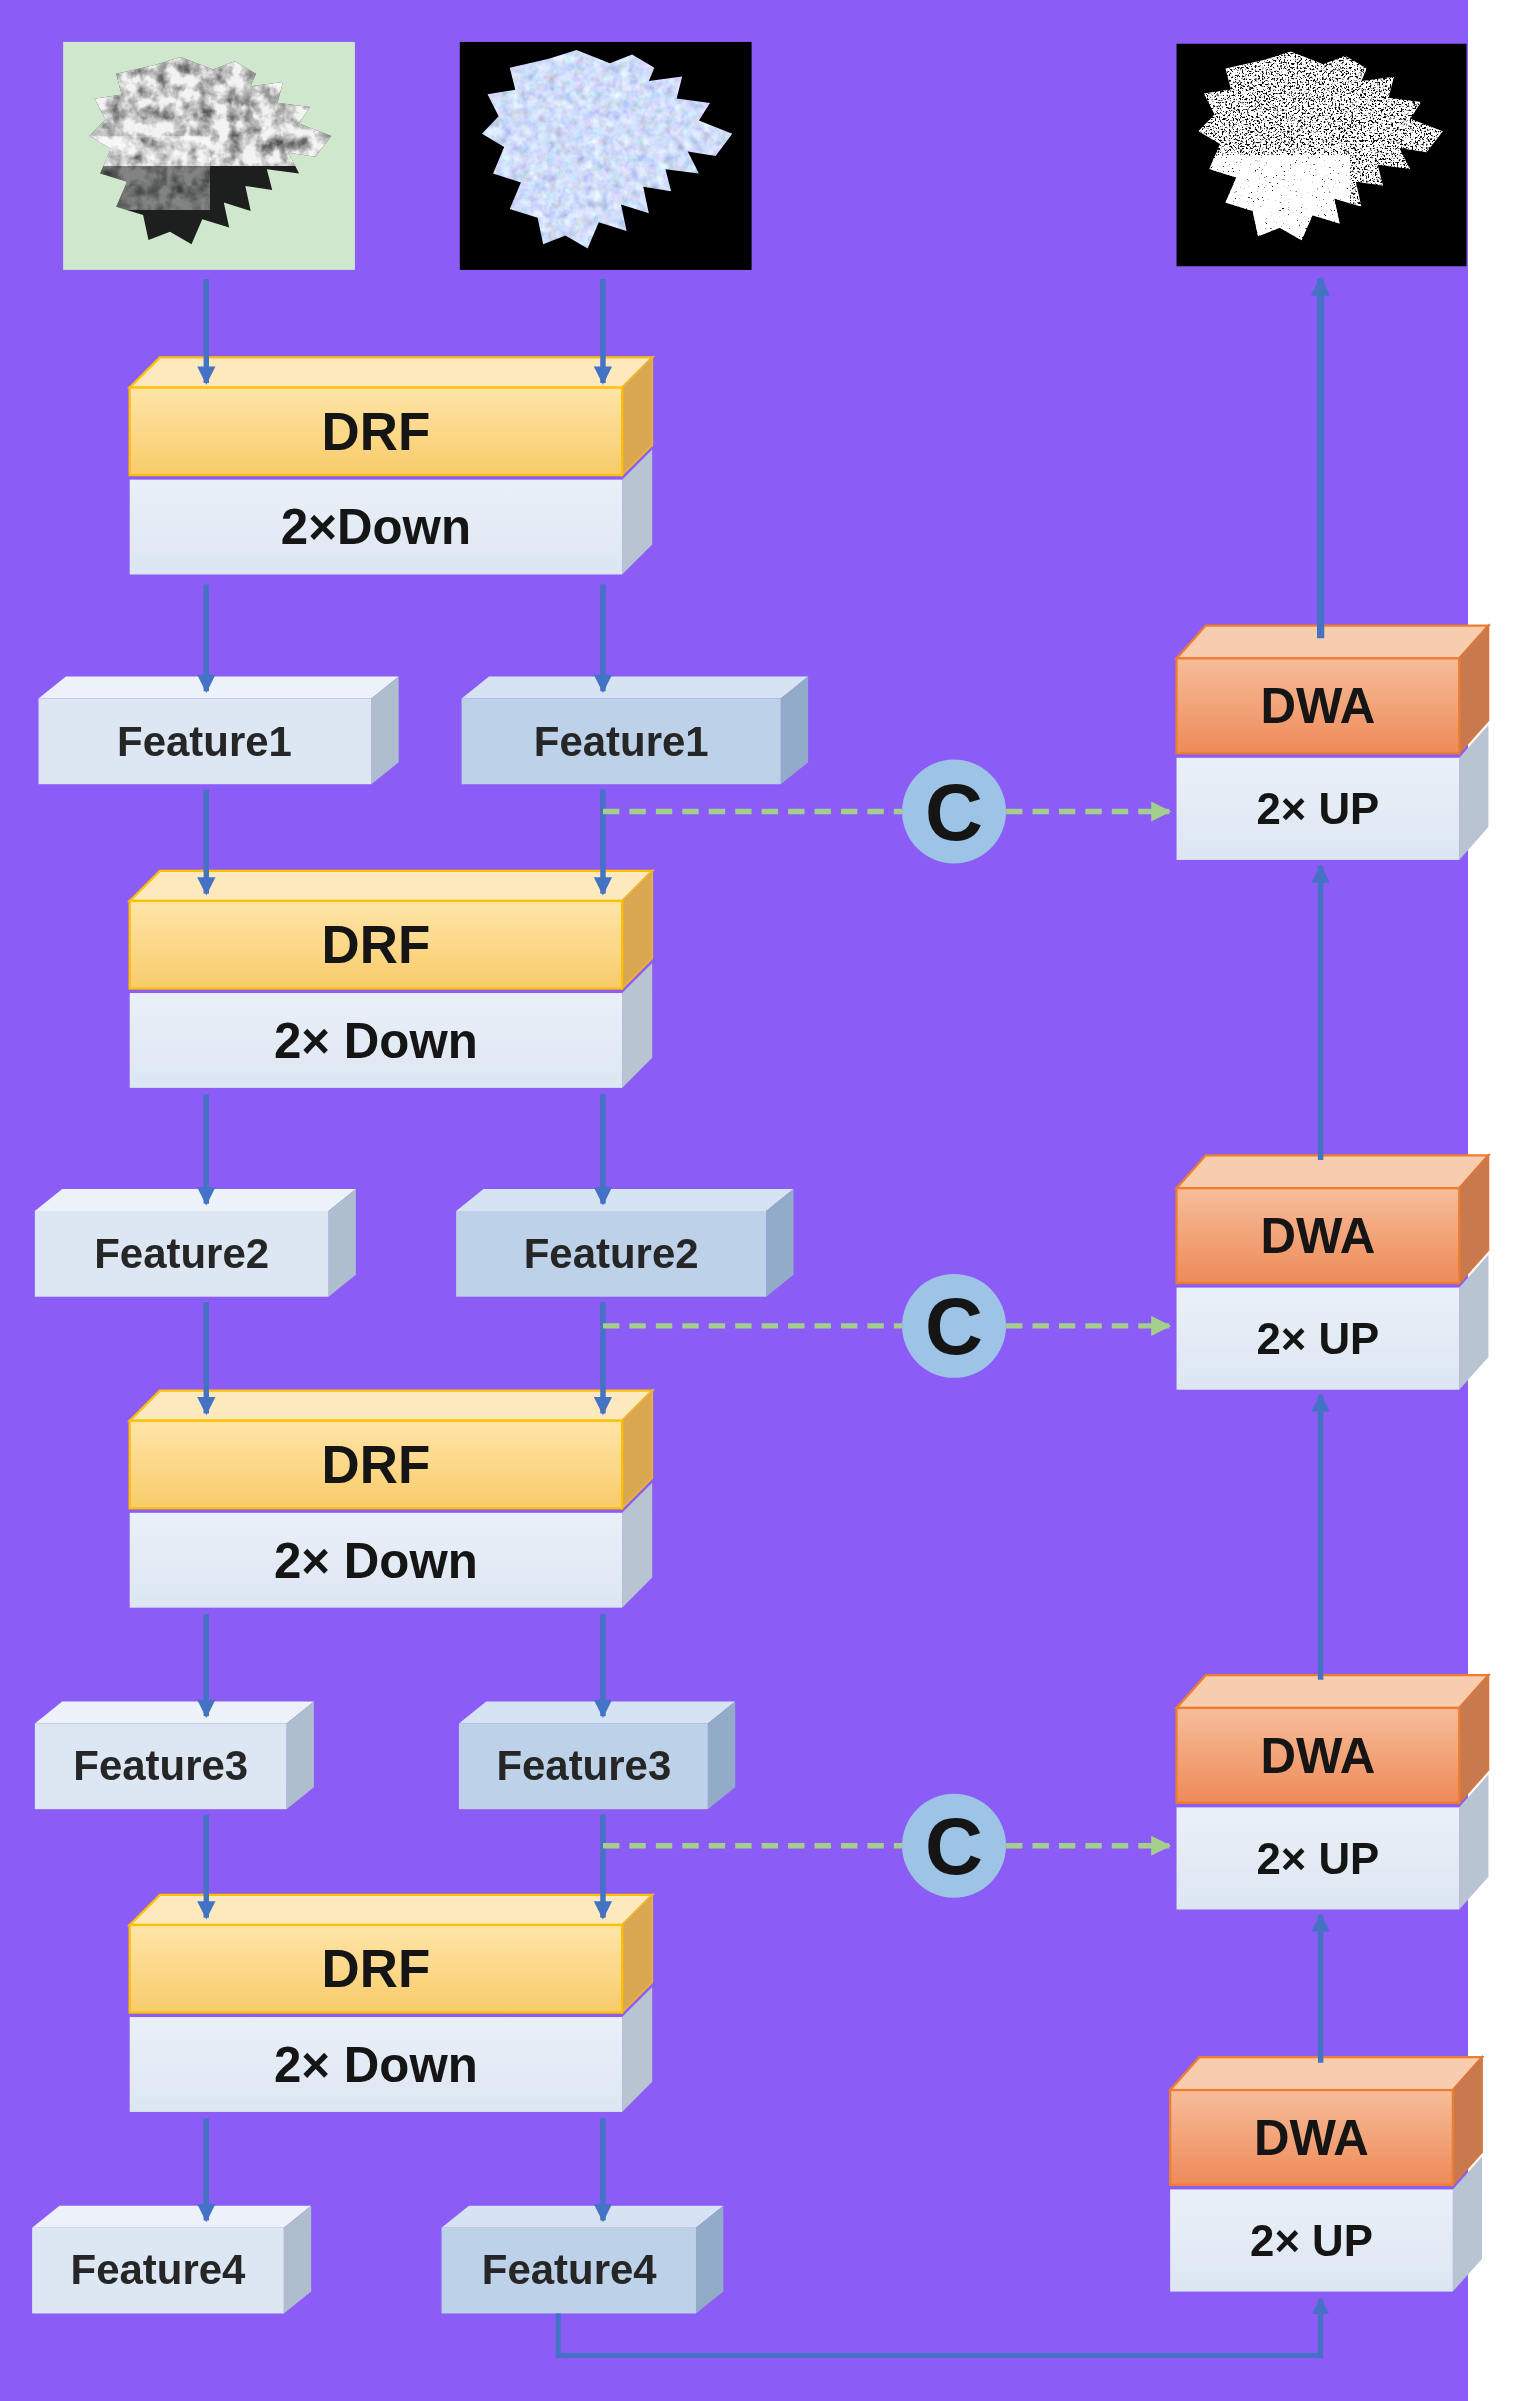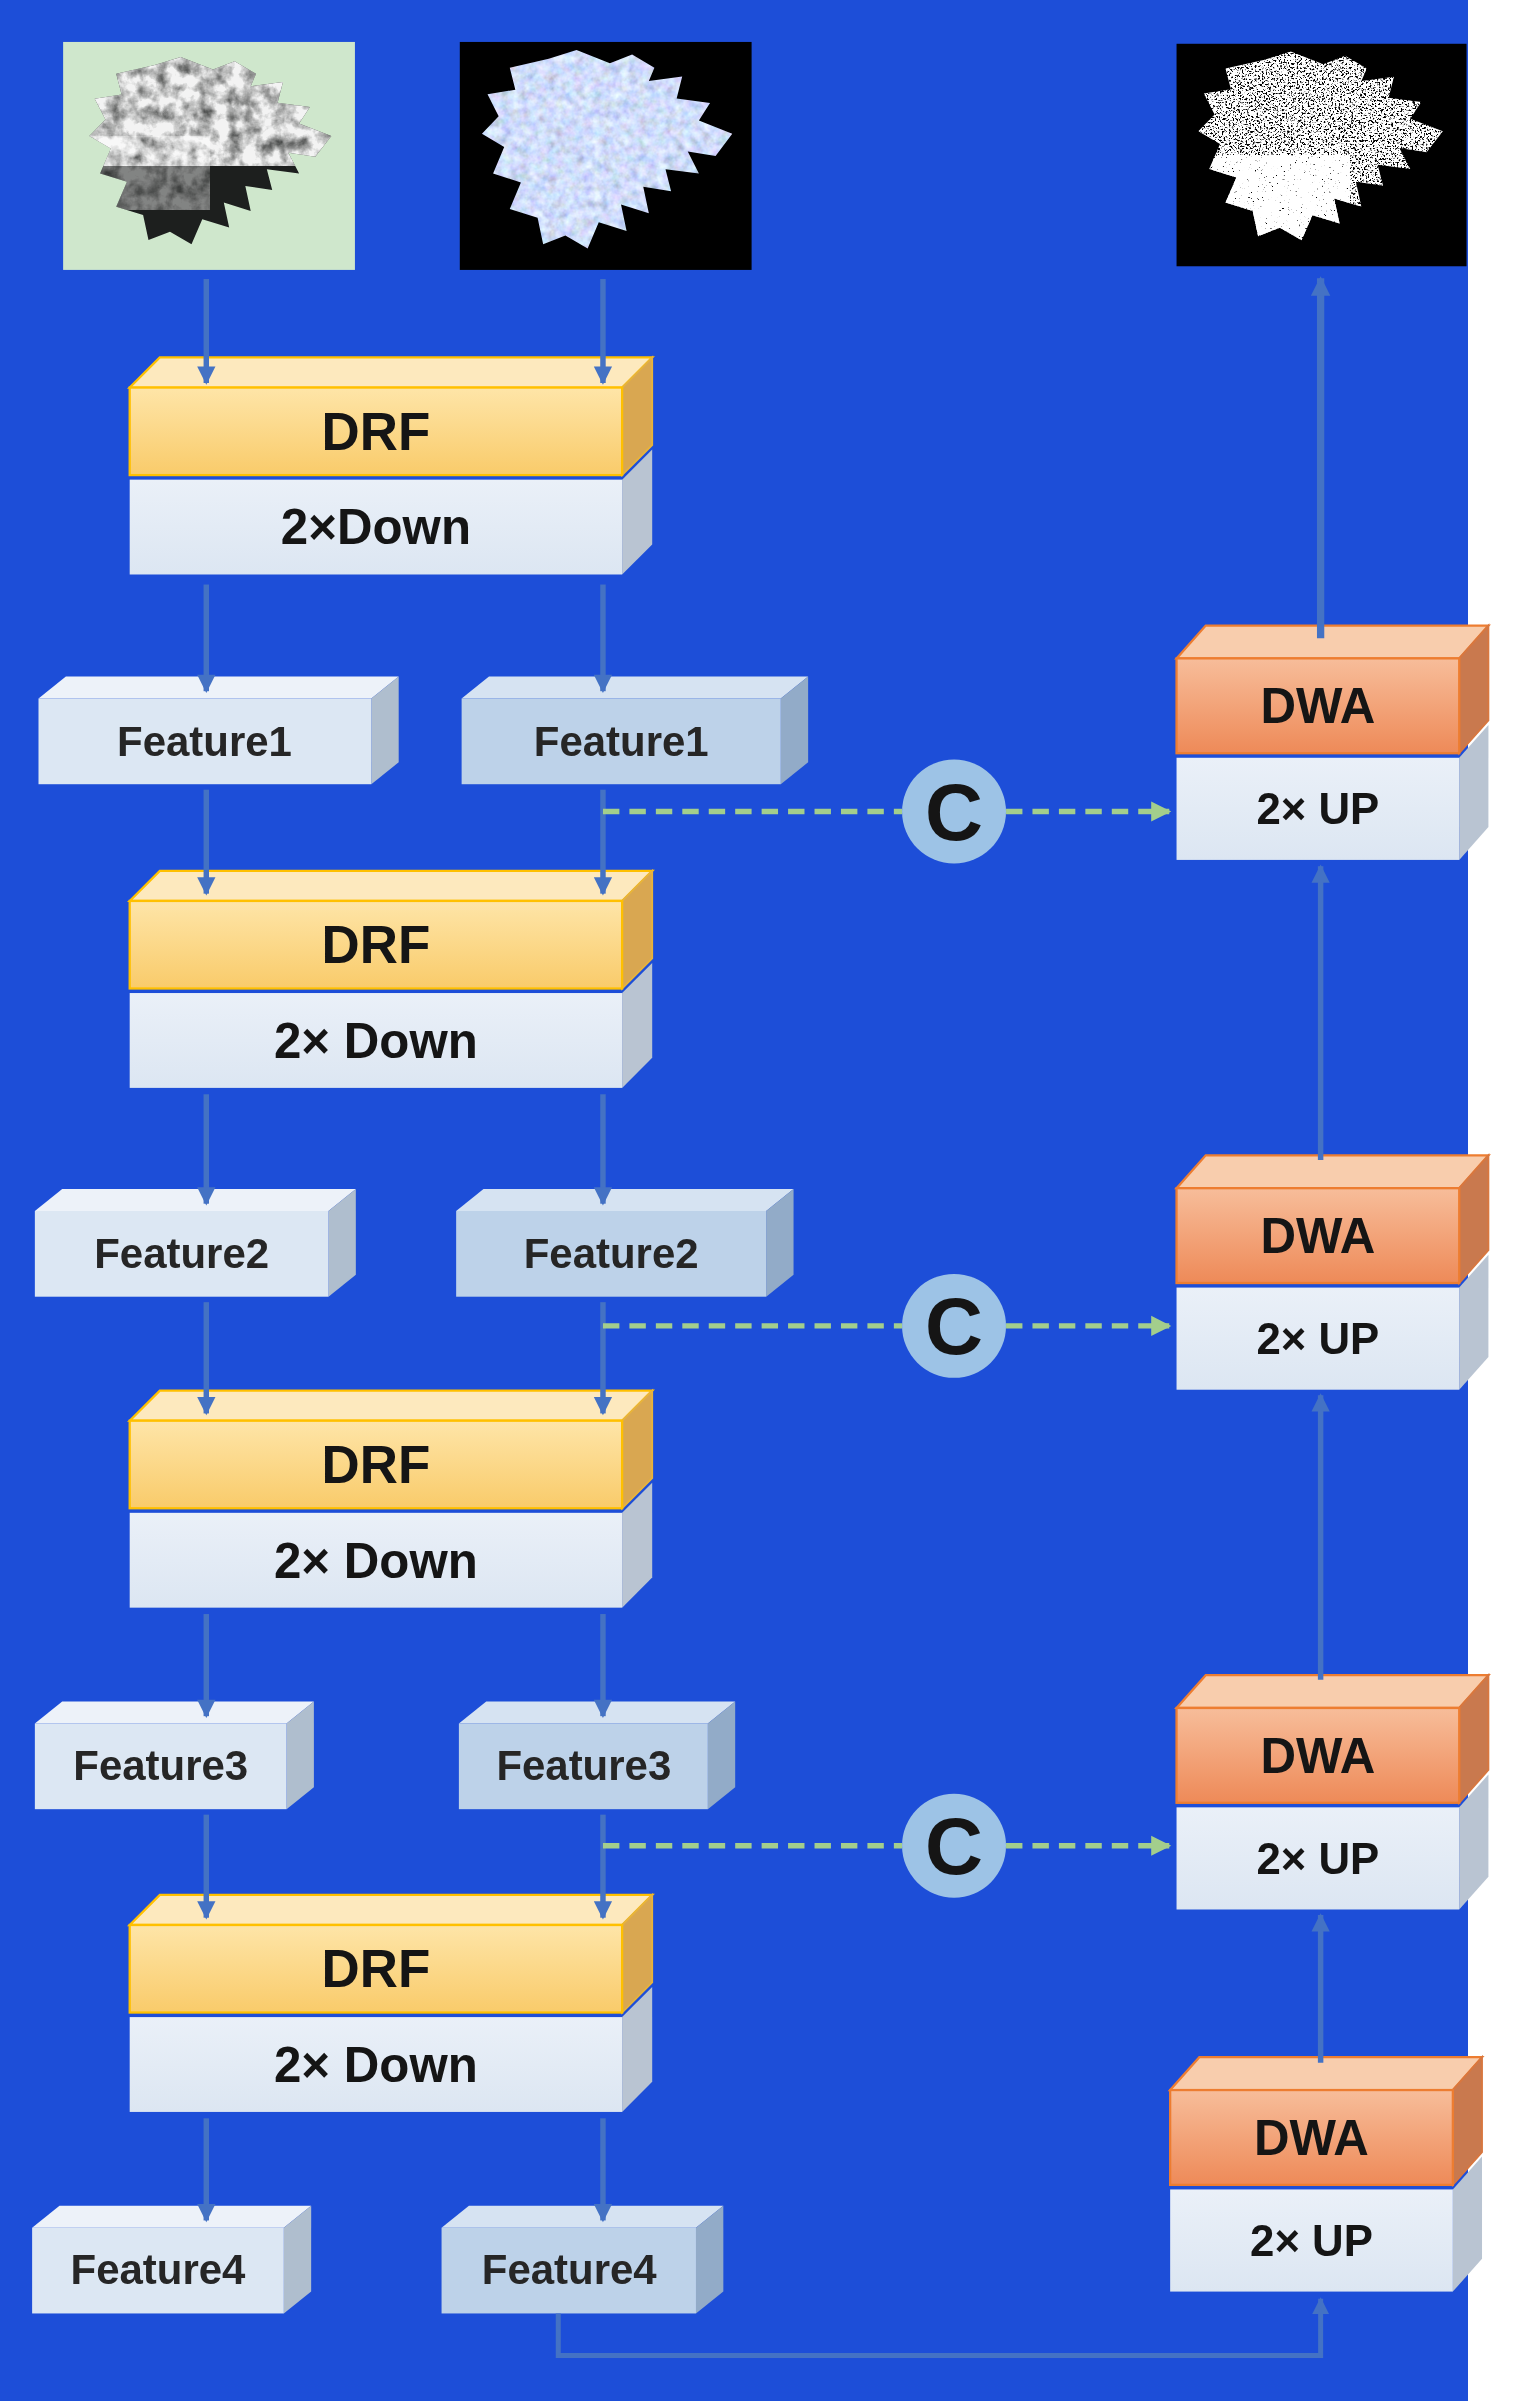--- a/index.html
+++ b/index.html
@@ -1,16 +1,16 @@
 <!DOCTYPE html>
 <html style="font-size:14.6px"><head>
 <meta charset="utf-8">
 <style>
   html,body{margin:0;padding:0;background:#ffffff;}
-  #page{position:relative;width:1468px;height:2401px;background:#1d4ed8;
+  #page{position:relative;width:1468px;height:2401px;background:#8b5cf6;
         font-family:"Liberation Sans",sans-serif;}
   svg{position:absolute;left:0;top:0;}
   text{font-family:"Liberation Sans",sans-serif;font-weight:bold;fill:#151515;text-anchor:middle;}
   .t-drf{font-size:58px;}
   .t-down{font-size:54px;}
   .t-feat{font-size:46px;fill:#262626;}
   .t-dwa{font-size:54px;}
   .t-up{font-size:48px;}
   .t-c{font-size:88px;}
   .drf-front{fill:url(#gDRF);stroke:#FFC000;stroke-width:2.5;}

